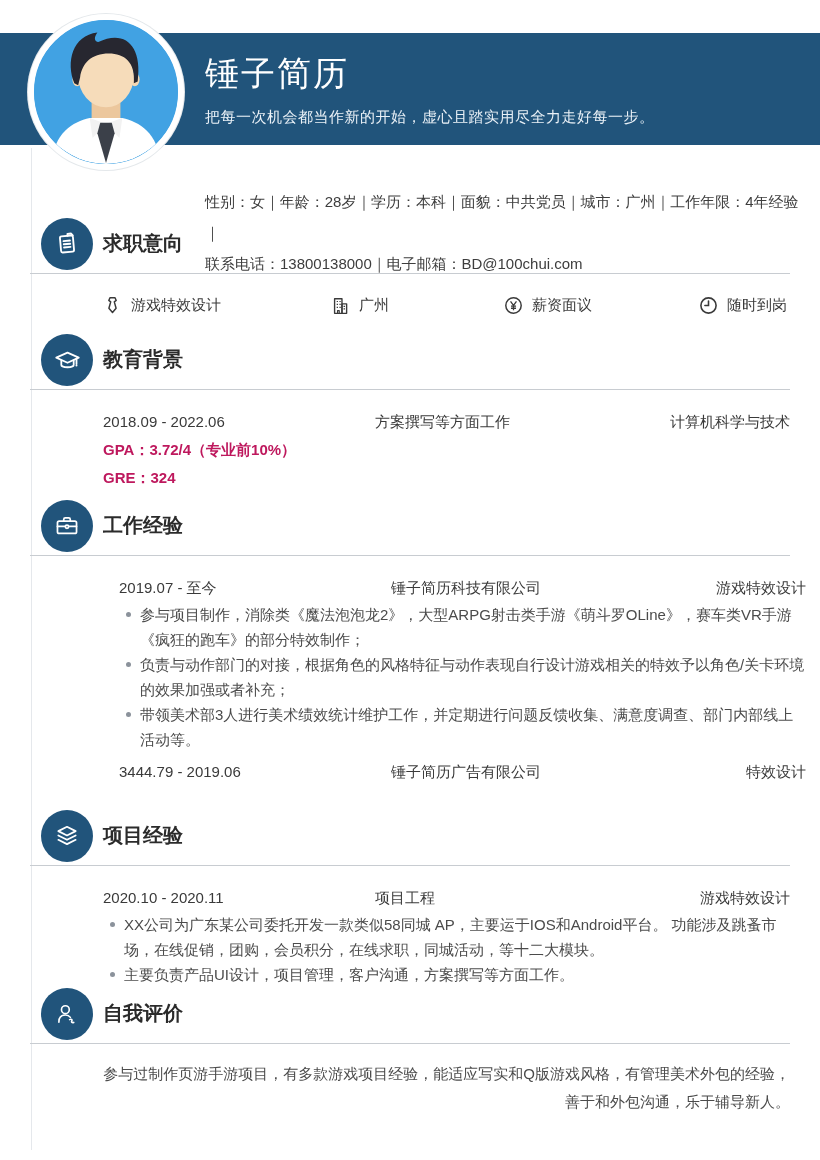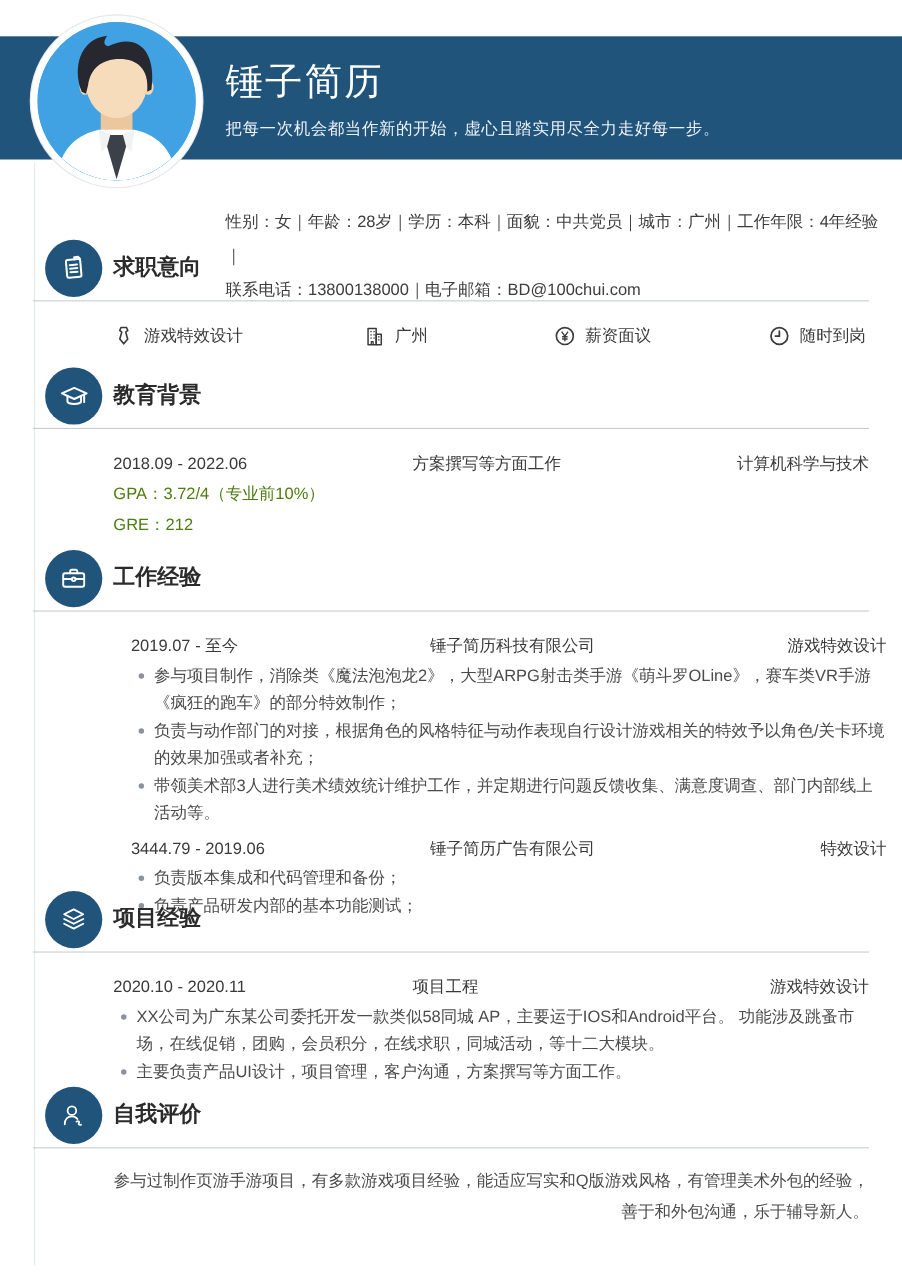--- a/index.html
+++ b/index.html
@@ -38,21 +38,21 @@
   
   .intent { display:grid; grid-template-columns:228px 173px 195px 1fr; }
   .intent-item { display:flex; align-items:center; gap:9px; color:#3a3a3a; }
   .intent-item .ic { display:inline-flex; width:19px; height:19px; }
 
   
   .row { display:flex; line-height:28px; color:#3a3a3a; }
   .c1 { width:272px; }
   .c2 { flex:1; }
   .c3 { text-align:right; }
-  .plain { line-height:28px; color:#4d7c0f; }
+  .plain { line-height:28px; color:#be185d;font-weight:bold; }
 
   ul.bullets { margin:0; padding:0; list-style:none; }
   ul.bullets li { position:relative; padding-left:21px; line-height:25px; color:#4b4b4b; }
   ul.bullets li::before {
     content:""; position:absolute; left:7px; top:10px; width:5px; height:5px;
     background:#8b929b; border-radius:50%;
   }
   .entry2 { margin-top:6px; }
   .eval-text { line-height:28px; color:#4b4b4b; }
 </style>
@@ -163,21 +163,21 @@
     <div class="sec-rule"></div>
   </div>
 
   <div class="block" style="top:408px;">
     <div class="row">
       <div class="c1">2018.09 - 2022.06</div>
       <div class="c2">方案撰写等方面工作</div>
       <div class="c3">计算机科学与技术</div>
     </div>
     <div class="plain">GPA：3.72/4（专业前10%）</div>
-    <div class="plain">GRE：212</div>
+    <div class="plain">GRE：324</div>
   </div>
 
   <div class="sec-head" style="top:500px;">
     <div class="sec-badge">
       <svg viewBox="0 0 24 24" width="26" height="26" fill="none" stroke="#ffffff" stroke-width="1.6" stroke-linecap="round" stroke-linejoin="round">
         <rect x="3.2" y="7.5" width="17.6" height="11.3" rx="1.6"></rect>
         <path d="M9 7.5 V6 a1.4 1.4 0 0 1 1.4 -1.4 h3.2 A1.4 1.4 0 0 1 15 6 v1.5"></path>
         <path d="M3.2 12.4 h7.1 M13.7 12.4 h7.1"></path>
         <circle cx="12" cy="12.6" r="1.5"></circle>
       </svg>
@@ -198,24 +198,20 @@
         <li>负责与动作部门的对接，根据角色的风格特征与动作表现自行设计游戏相关的特效予以角色/关卡环境的效果加强或者补充；</li>
         <li>带领美术部3人进行美术绩效统计维护工作，并定期进行问题反馈收集、满意度调查、部门内部线上活动等。</li>
       </ul>
     </div>
     <div class="entry2">
       <div class="row">
         <div class="c1">3444.79 - 2019.06</div>
         <div class="c2">锤子简历广告有限公司</div>
         <div class="c3">特效设计</div>
       </div>
-      <ul class="bullets">
-        <li>负责版本集成和代码管理和备份；</li>
-        <li>负责产品研发内部的基本功能测试；</li>
-      </ul>
     </div>
   </div>
 
   <div class="sec-head" style="top:810px;">
     <div class="sec-badge">
       <svg viewBox="0 0 24 24" width="26" height="26" fill="none" stroke="#ffffff" stroke-width="1.6" stroke-linecap="round" stroke-linejoin="round">
         <path d="M12 3.5 L20 7.5 L12 11.5 L4 7.5 Z"></path>
         <path d="M4 11.5 L12 15.5 L20 11.5"></path>
         <path d="M4 15.5 L12 19.5 L20 15.5"></path>
       </svg>

